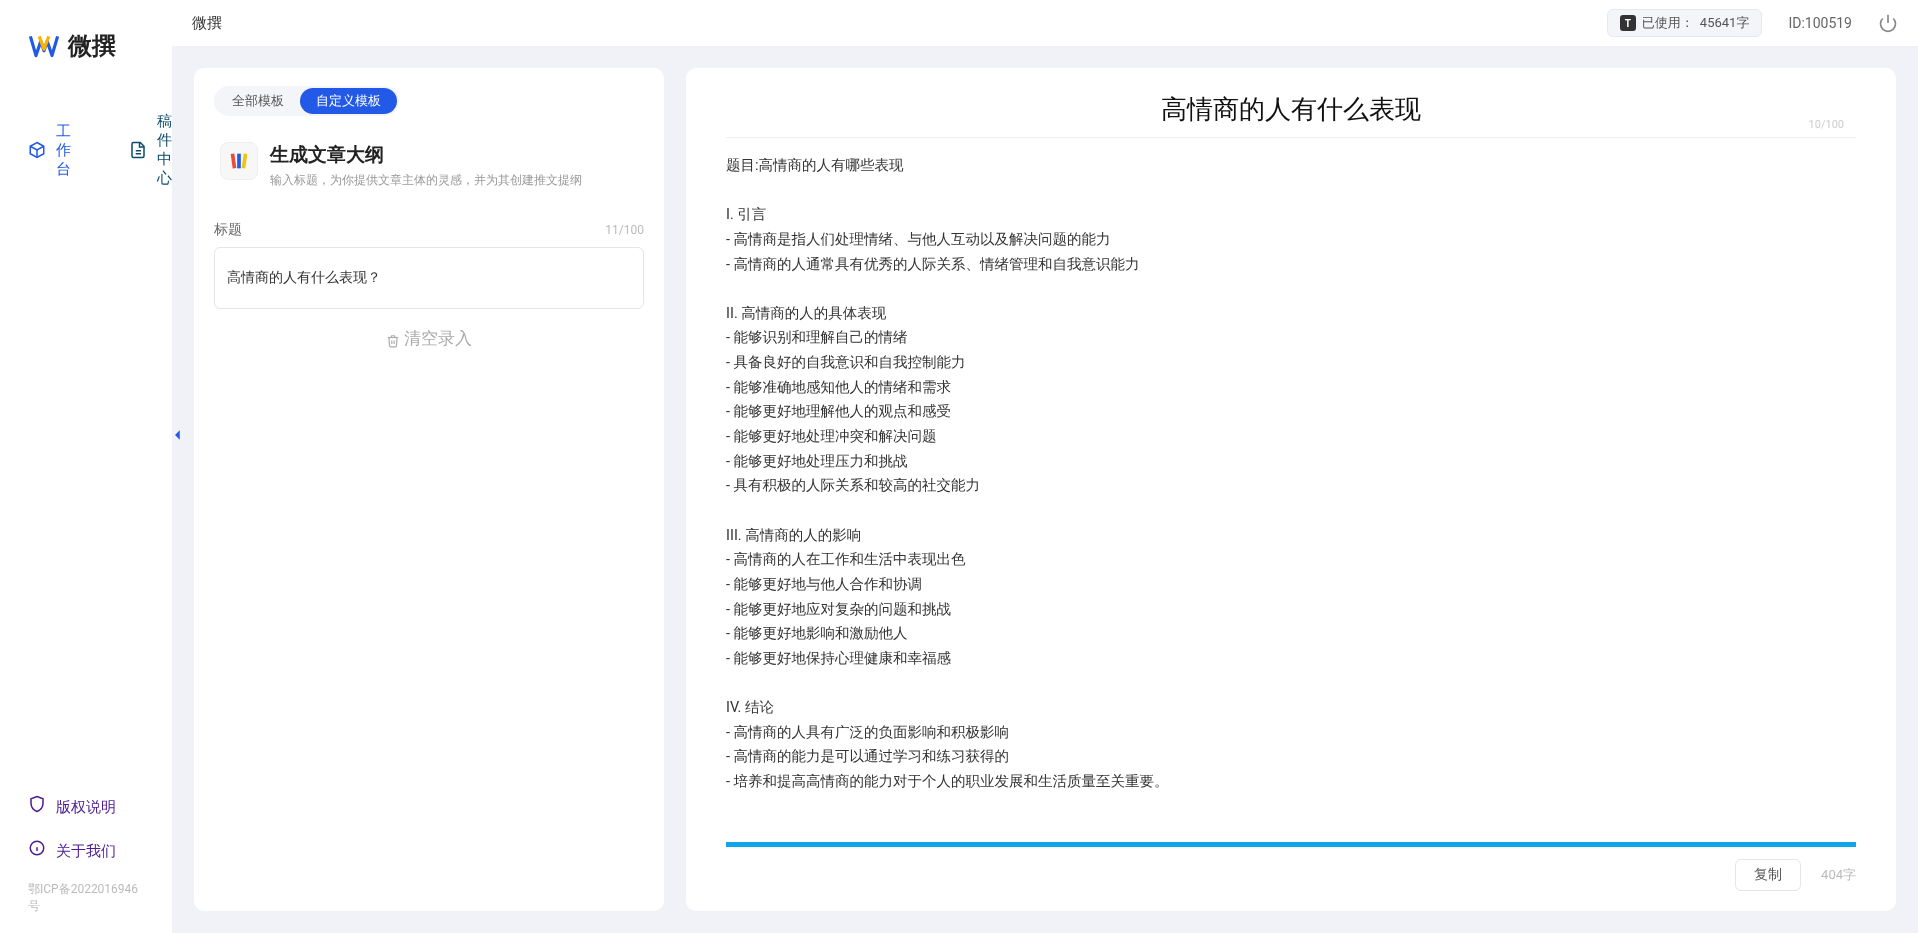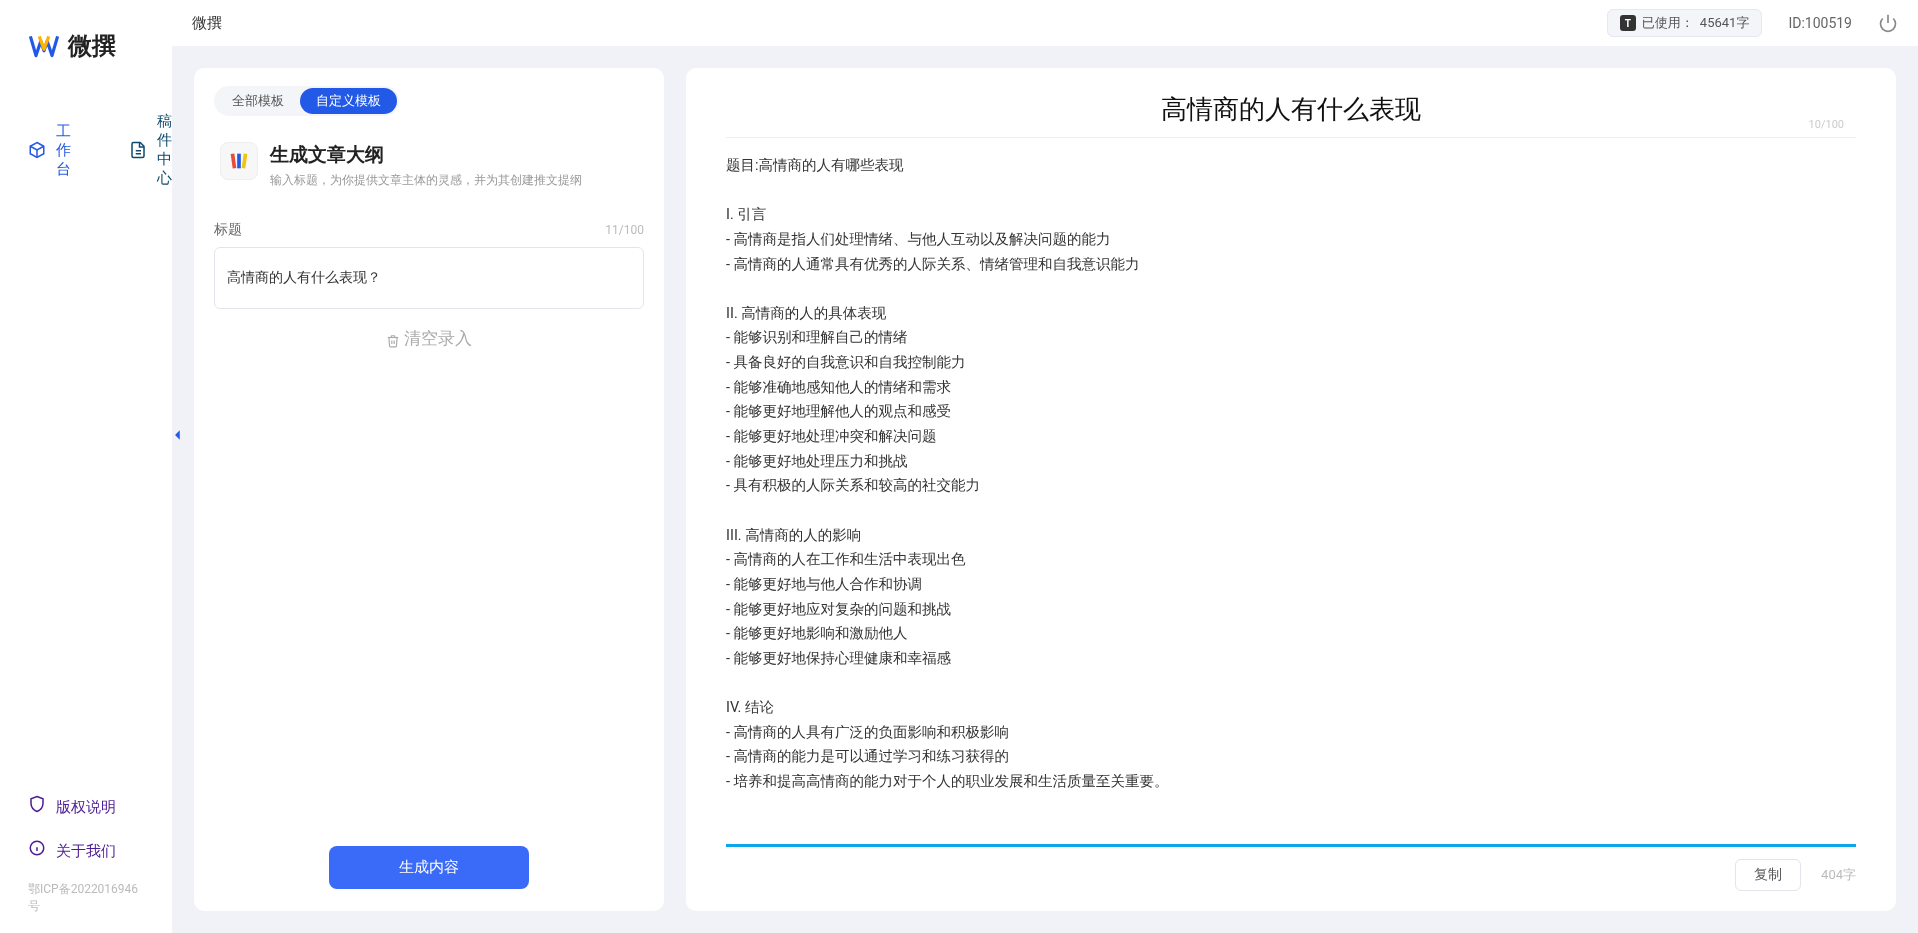--- a/index.html
+++ b/index.html
@@ -55,21 +55,21 @@
 
 .generate-btn-wrap { margin-top: auto; display: flex; justify-content: center; }
 .generate-btn { width: 200px; background: #3a6af8; color: #fff; border: none; border-radius: 8px; padding: 12px 0; font-size: 15px; cursor: pointer; }
 
 
 .panel-right { flex: 1; background: #fff; border-radius: 10px; padding: 24px 40px 20px; display: flex; flex-direction: column; }
 .doc-header { position: relative; text-align: center; padding-bottom: 10px; border-bottom: 1px solid #eee; margin-bottom: 16px; }
 .doc-title { font-family: "SimSun", serif; font-size: 26px; font-weight: 400; color: #111; }
 .head-right { position: absolute; right: 12px; bottom: 6px; color: #ccc; font-size: 11px; }
 .doc-body { flex: 1; font-size: 14.5px; line-height: 1.7; color: #333; white-space: pre-line; overflow-y: auto; }
-.doc-footer { border-top: 3px solid #0ea5e9; margin-top: 16px; padding-top: 12px; display: flex; justify-content: flex-end; align-items: center; gap: 20px; }
+.doc-footer { border-top: 5px solid #0ea5e9; margin-top: 16px; padding-top: 12px; display: flex; justify-content: flex-end; align-items: center; gap: 20px; }
 .copy-btn { border: 1px solid #e3e5eb; background: #fff; color: #555; border-radius: 6px; padding: 6px 18px; cursor: pointer; font-size: 14px; }
 .word-count { color: #bbb; font-size: 13px; }
 </style>
 </head>
 <body>
 
 <div class="app">
 
   <aside class="sidebar">
     <div class="logo-wrap">
@@ -184,23 +184,20 @@
             <svg viewBox="0 0 24 24" width="14" height="14" fill="none" stroke="currentColor" stroke-width="2">
                 <polyline points="3 6 5 6 21 6"></polyline>
                 <path d="M19 6l-1 14a2 2 0 0 1-2 2H8a2 2 0 0 1-2-2L5 6"></path>
                 <path d="M10 11v6M14 11v6"></path>
                 <path d="M9 6V4a1 1 0 0 1 1-1h4a1 1 0 0 1 1 1v2"></path>
               </svg>
           </span>
           <span>清空录入</span>
         </div>
 
-        <div class="generate-btn-wrap">
-          <button class="generate-btn">生成内容</button>
-        </div>
       </section>
 
       <section class="panel-right">
         <div class="doc-header">
           <div class="doc-title">高情商的人有什么表现</div>
           <div class="head-right">10/100</div>
         </div>
         <div class="doc-body">题目:高情商的人有哪些表现
 
 I. 引言

